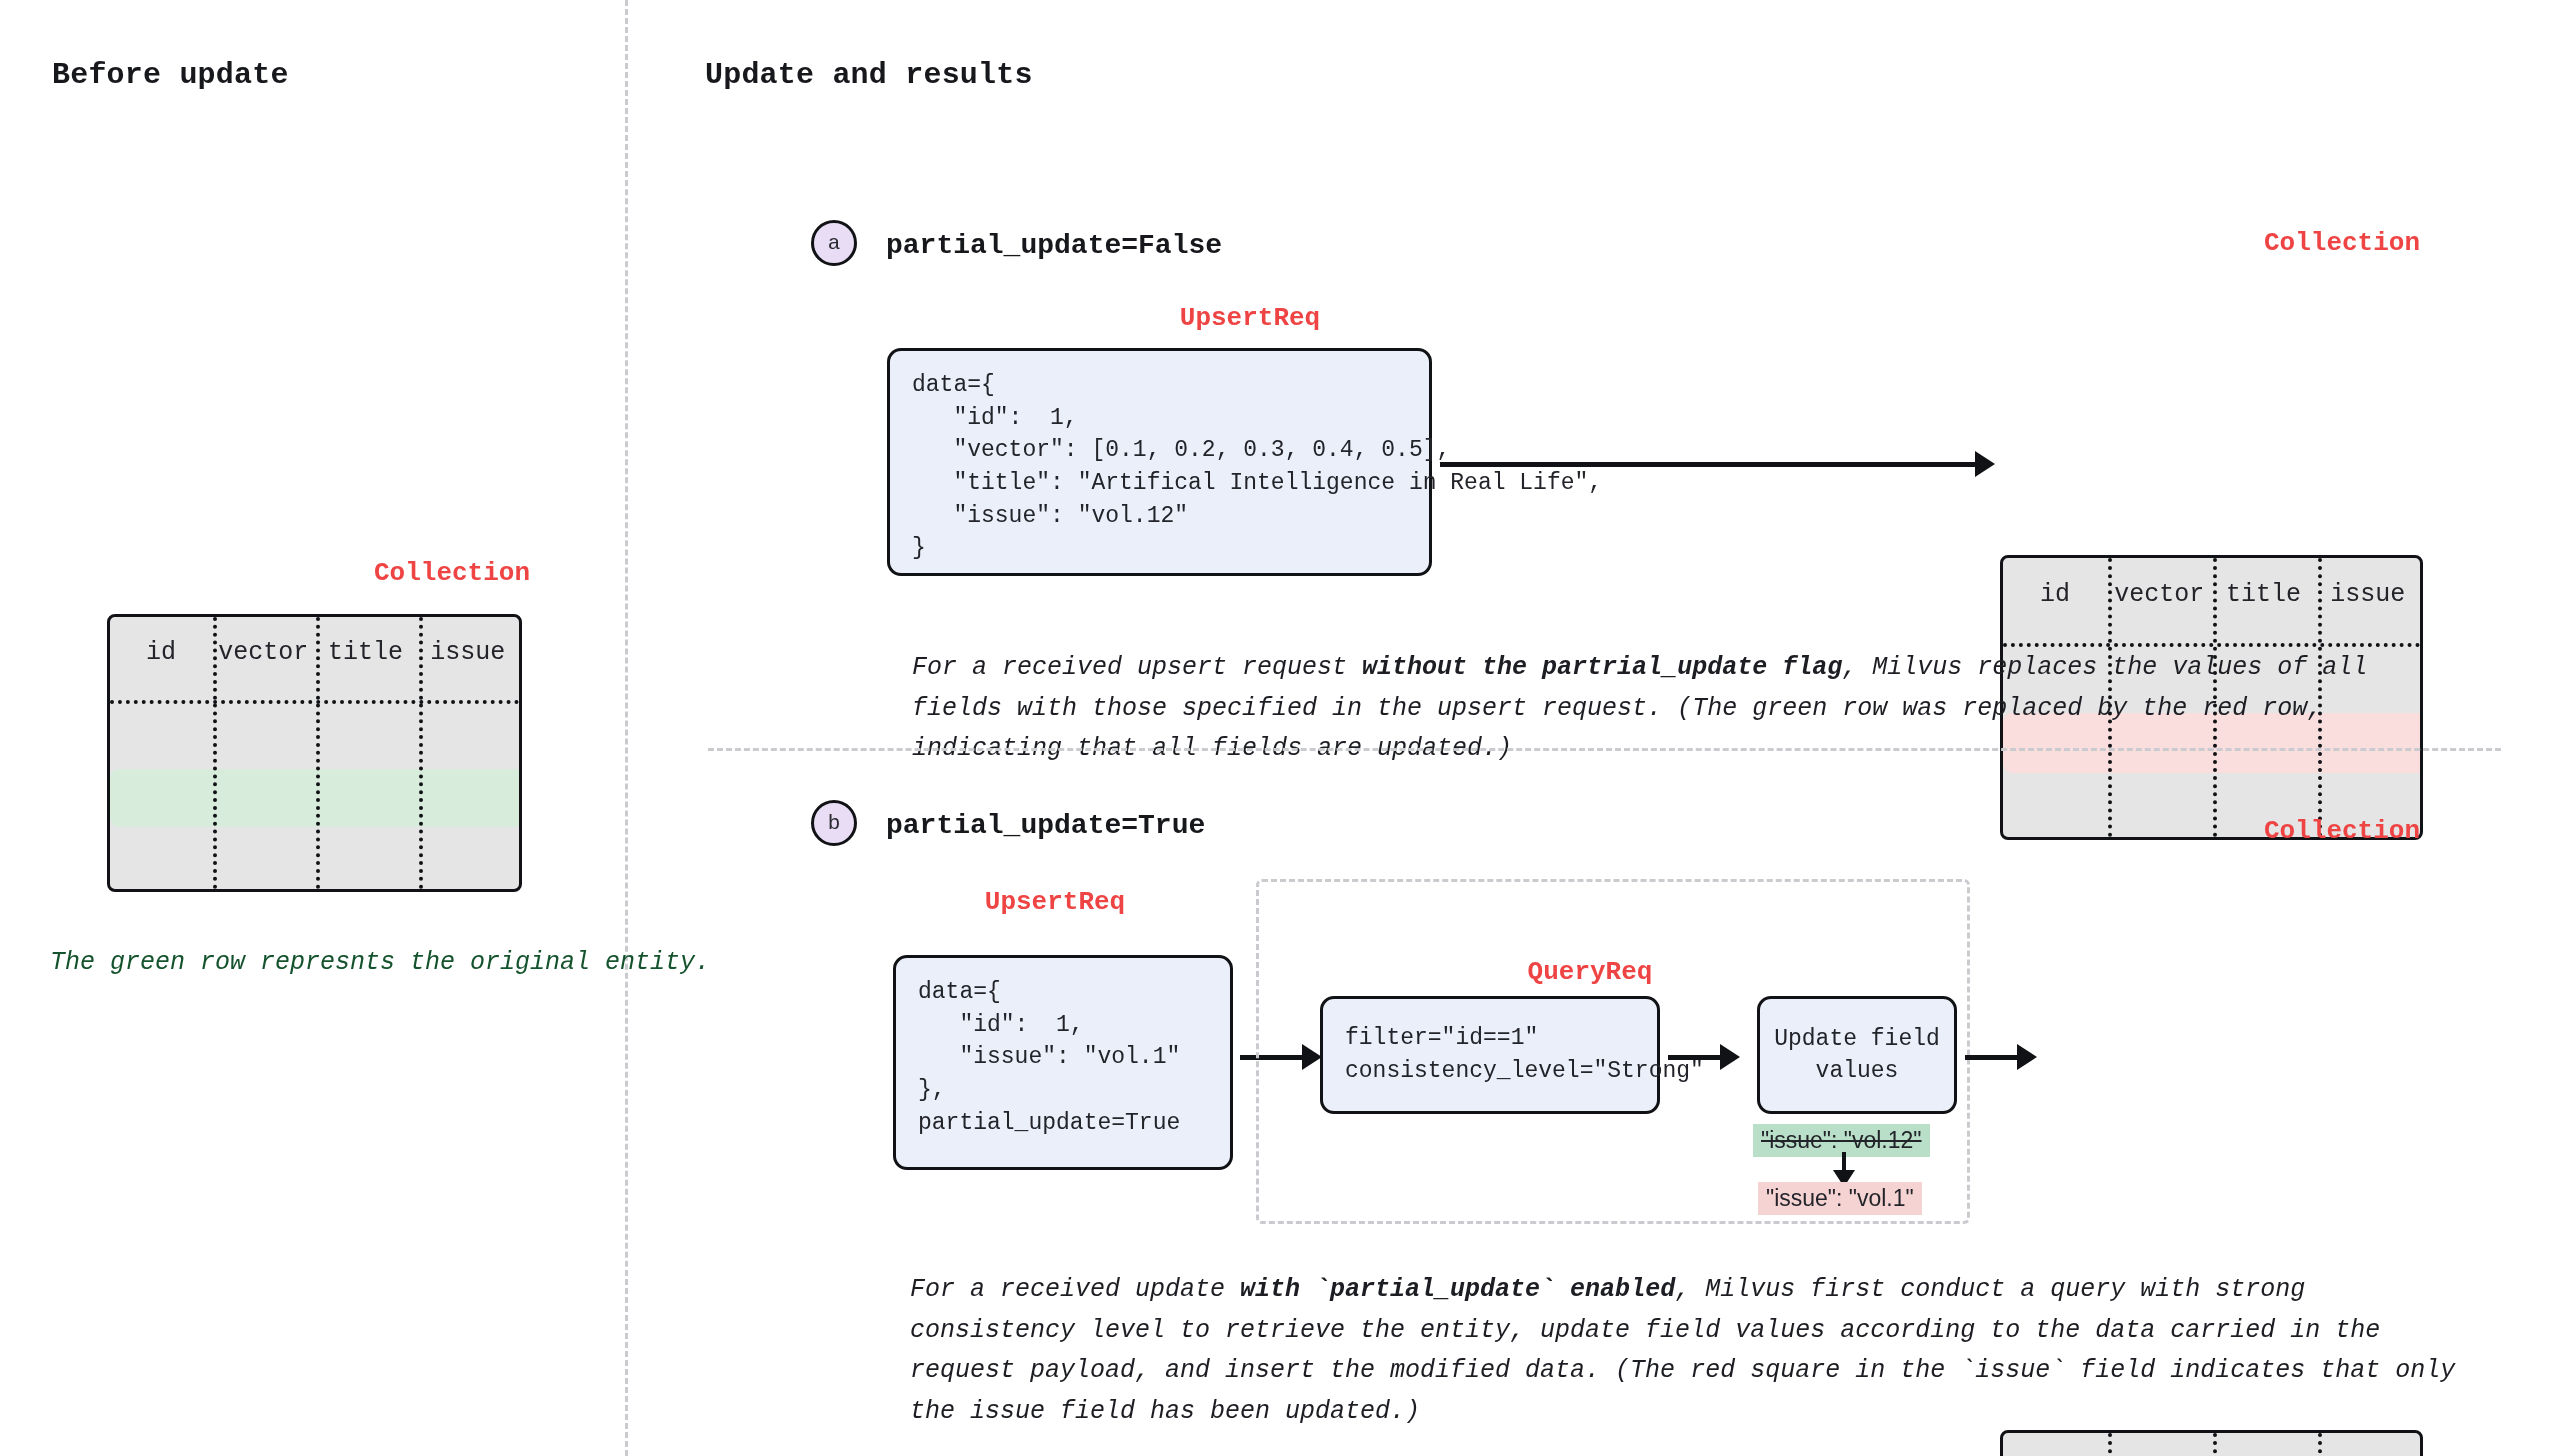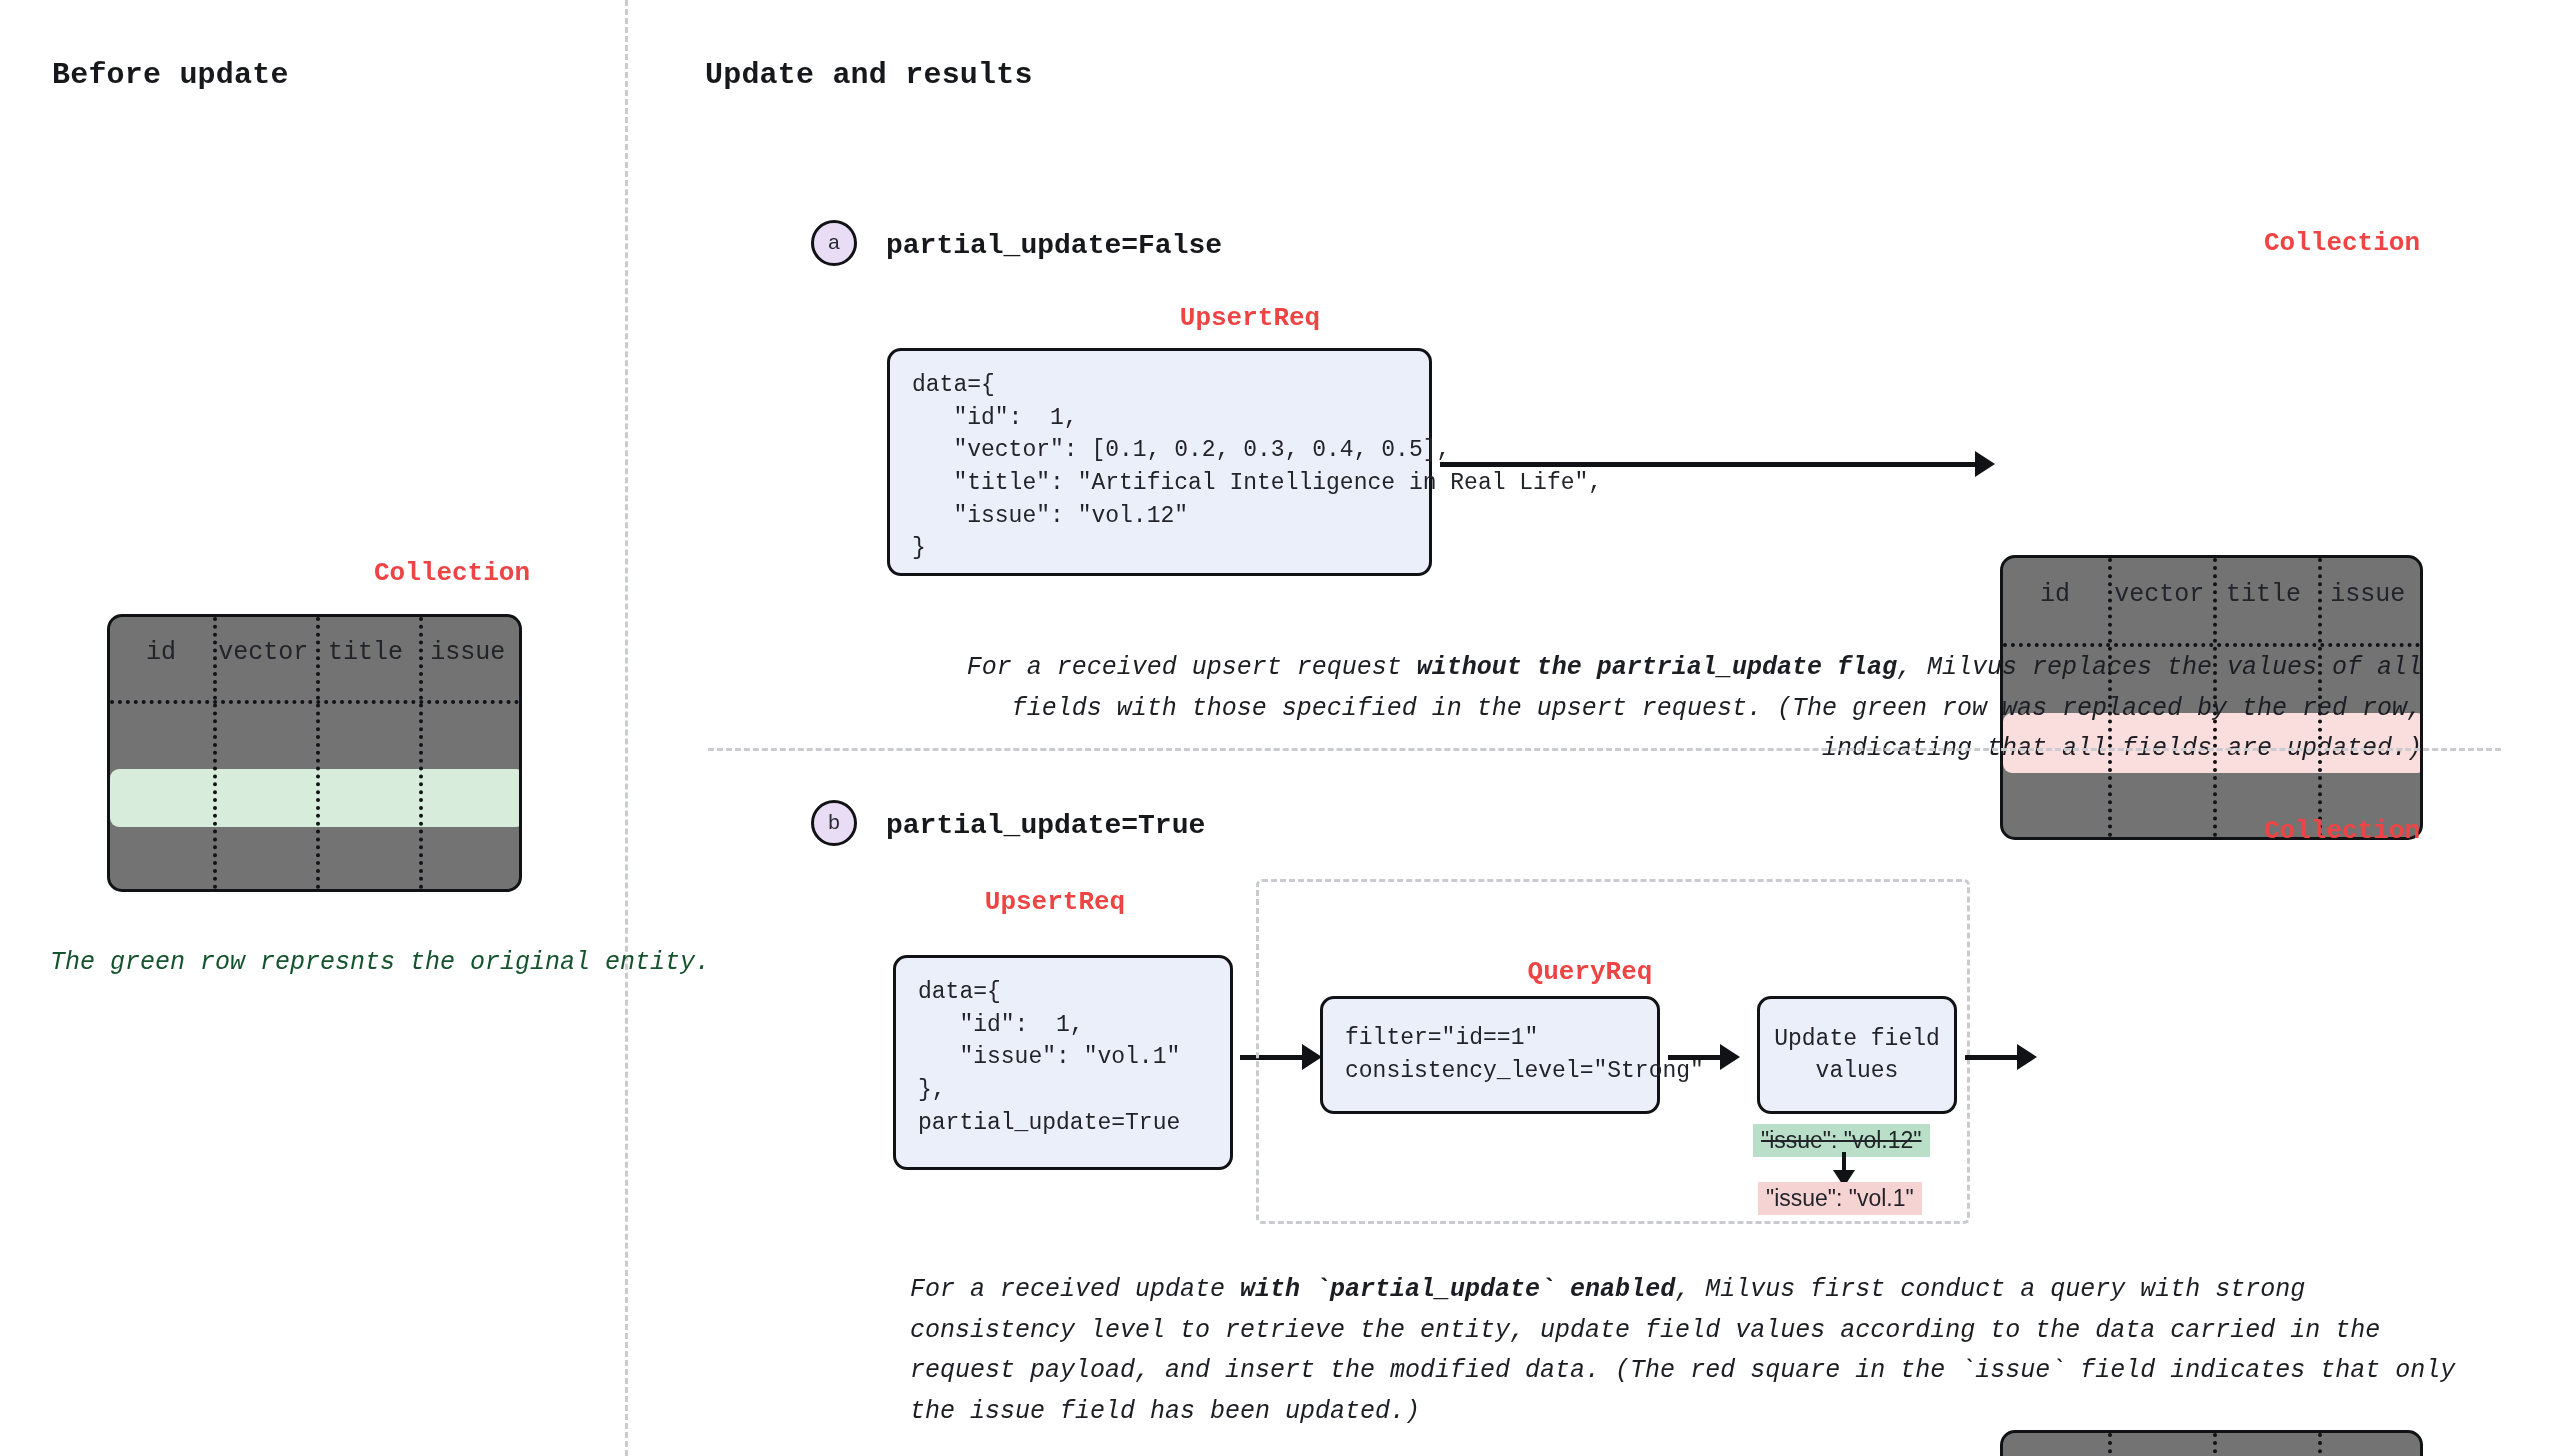--- a/index.html
+++ b/index.html
@@ -83,23 +83,23 @@
     align-items: center;
     justify-content: center;
     text-align: center;
     font-size: 23px;
     line-height: 1.4;
     color: #23242a;
   }
 
   
   .table-box {
-    background: #737373;
+    background: #e5e5e5;
     border: 3px solid #111215;
-    border-radius: 15px;
+    border-radius: 8px;
     box-sizing: border-box;
     position: relative;
     overflow: hidden;
   }
   .tbl-header {
     position: absolute;
     left: 0; top: 0; right: 0;
     display: flex;
     align-items: center;
   }
@@ -239,21 +239,21 @@
       <div class="th">vector</div>
       <div class="th">title</div>
       <div class="th">issue</div>
     </div>
     <div class="tbl-hline" style="top:85px;"></div>
     <div class="tbl-vline" style="left:105px;"></div>
     <div class="tbl-vline" style="left:210px;"></div>
     <div class="tbl-vline" style="left:315px;"></div>
   </div>
 
-  <div class="abs caption" style="left:912px; top:648px; width:1510px;text-align:right;">
+  <div class="abs caption" style="left:912px; top:648px; width:1510px;">
     <span>For a received upsert request </span><b>without the partrial_update flag</b><span>, Milvus replaces the values of all fields with those specified in the upsert request. (The green row was replaced by the red row, indicating that all fields are updated.)</span>
   </div>
 
   <div class="abs h-divider" style="left:708px; top:748px; width:1793px;"></div>
 
   <div class="abs step-badge" style="left:811px; top:800px;">b</div>
   <div class="abs step-label" style="left:886px; top:810px;">partial_update=True</div>
 
   <div class="abs box-label" style="left:945px; top:887px; width:220px;">UpsertReq</div>
 

